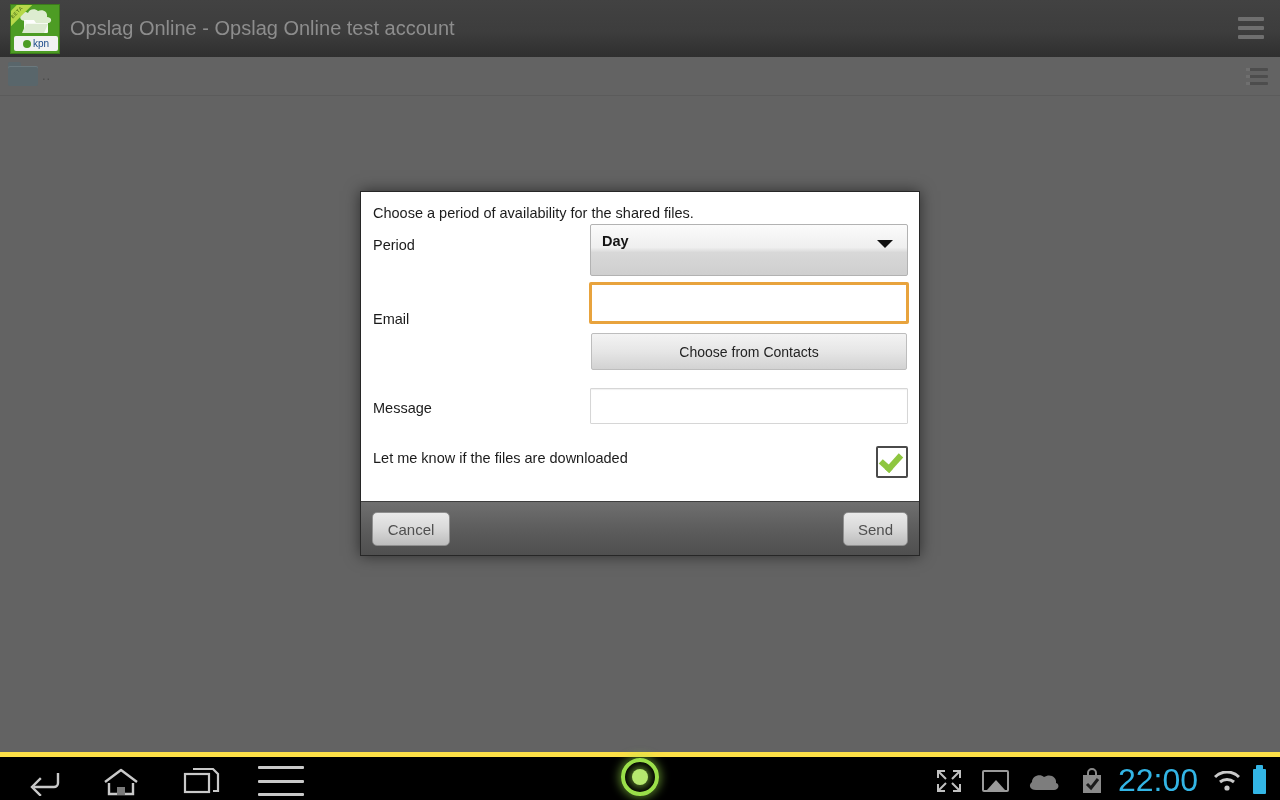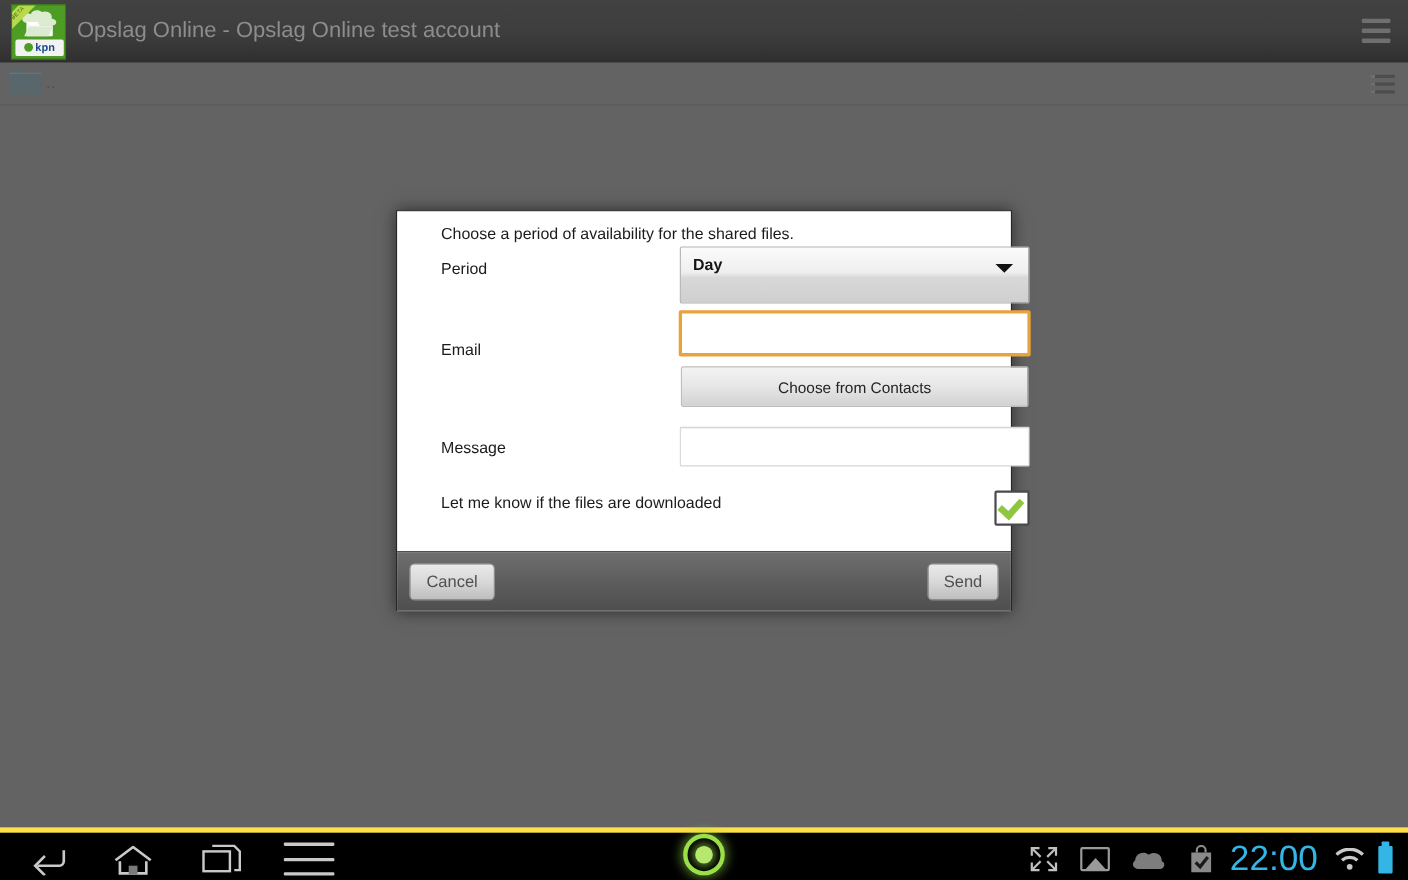--- a/index.html
+++ b/index.html
@@ -25,21 +25,21 @@
   }
   #app-icon .ribbon {
     position: absolute; left: -12px; top: 2px; width: 36px; height: 11px;
     background: #b7d94a; transform: rotate(-45deg);
     font-size: 5px; color: #3a5e10; text-align: center; line-height: 11px;
     letter-spacing: .5px; overflow: hidden;
   }
   #app-icon .kpnbar {
     position: absolute; left: 3px; bottom: 2px; width: 44px; height: 15px;
     background: #f2f2f2; border-radius: 2px;
-    font-size: 10px; font-weight: bold; color: #1a4a8a;
+    font-size: 10px; font-weight: normal; color: #1a4a8a;
     text-align: center; line-height: 15px;
   }
   #app-icon .kpnbar .kdot {
     display: inline-block; width: 8px; height: 8px; border-radius: 50%;
     background: #4d9c24; vertical-align: -1px; margin-right: 2px;
   }
   #app-title {
     position: absolute; left: 70px; top: 0; height: 57px; line-height: 57px;
     font-size: 20px; color: #8d8d8d;
   }
@@ -115,21 +115,20 @@
     content: ""; position: absolute; left: 0; top: 0; width: 4px; height: 3px;
     background: #6f6f6f;
   }
 
   
   #dialog {
     position: absolute; left: 360px; top: 191px; width: 560px; height: 365px;
     background: #ffffff;
     border: 1px solid #272727;
     box-shadow: 0 0 14px rgba(0,0,0,.55);
-    padding-left: 28px;
   }
   #dialog-body { position: relative; height: 310px; padding: 0; }
   #dialog-prompt {
     position: absolute; left: 12px; top: 13px;
     font-size: 14.5px; color: #1b1b1b;
   }
   .field-label {
     position: absolute; left: 12px; font-size: 14.5px; color: #1b1b1b;
   }
   #label-period { top: 45px; }

